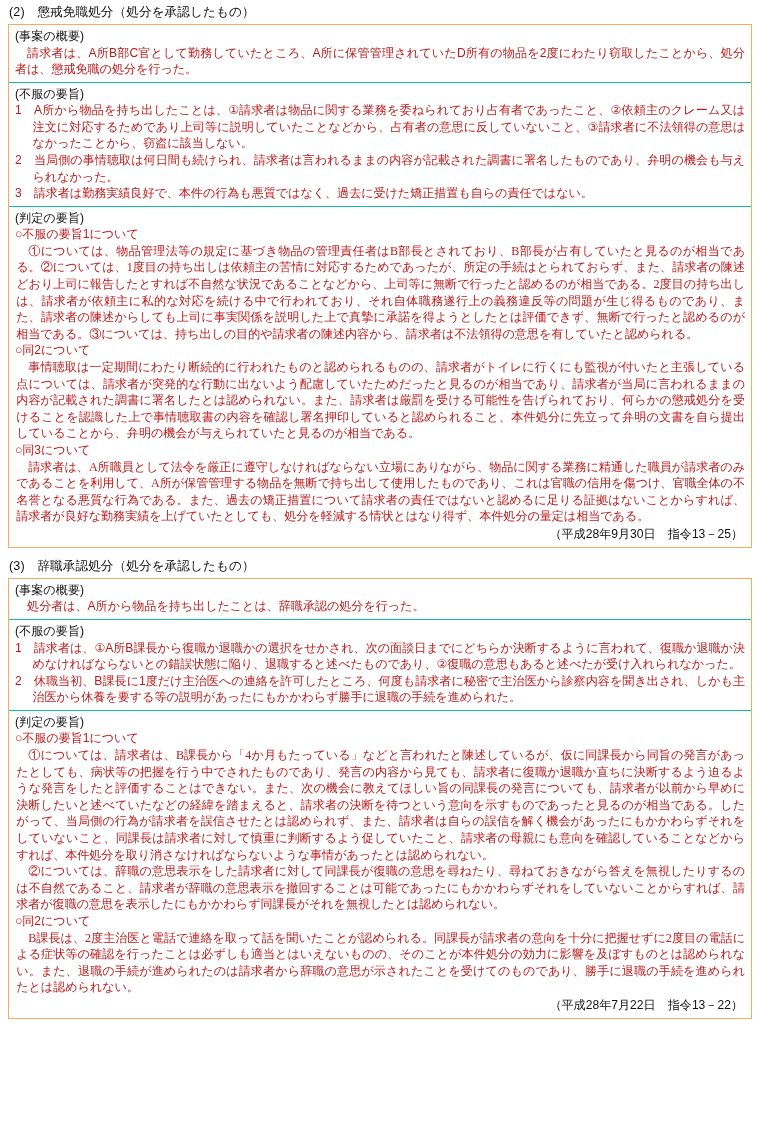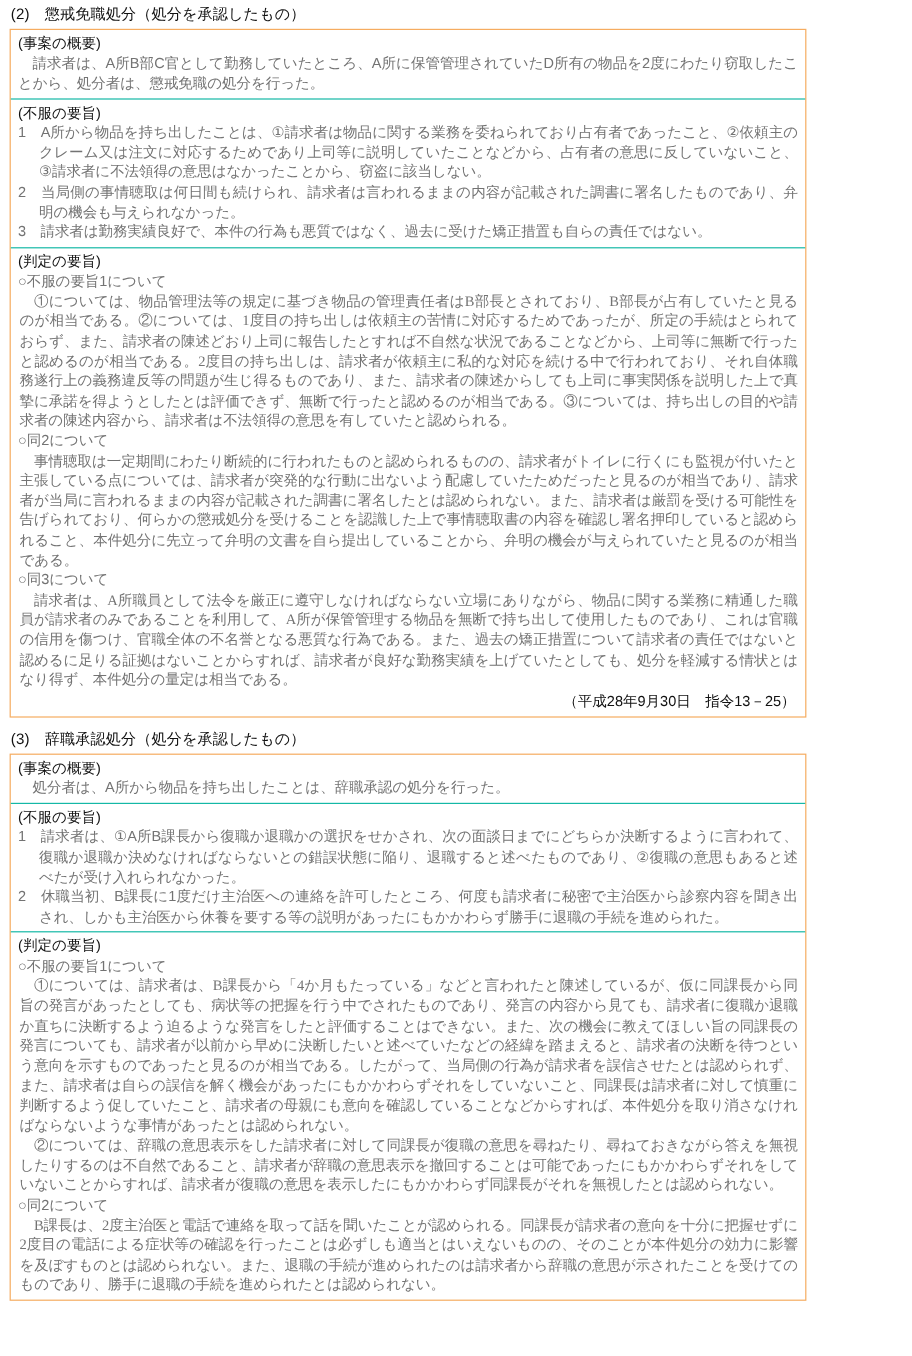--- a/index.html
+++ b/index.html
@@ -24,21 +24,21 @@
     line-height: 18px;
     font-weight: 500;
     color: #111;
     margin: 1px 0 3px 1px;
     letter-spacing: 0.1px;
     white-space: nowrap;
   }
   .case-box {
     border: 1px solid #F6AC60;
     box-sizing: border-box;
-    width: 664px;
+    width: 744px;
     background: #fff;
   }
   .section {
     box-sizing: border-box;
     padding: 3px 6px 4px 6px;
   }
   .section + .section {
     border-top: 1px solid #14b8a6;
   }
   .sec-title {
@@ -49,21 +49,21 @@
     margin: 0 0 0 0;
     letter-spacing: 0.05px;
   }
   p.body-line {
     font-size: 12.1px;
     line-height: 16.6px;
     margin: 0;
     text-align: justify;
     text-justify: inter-character;
     letter-spacing: -0.05px;
-    color: #737373;
+    color: #b91c1c;
   }
   
   p.indent1 {
     text-indent: 1em;
   }
   
   p.numbered {
     padding-left: 1.45em;
     text-indent: -1.45em;
   }
@@ -141,18 +141,19 @@
         <p class="body-line numbered">2　休職当初、B課長に1度だけ主治医への連絡を許可したところ、何度も請求者に秘密で主治医から診察内容を聞き出され、しかも主治医から休養を要する等の説明があったにもかかわらず勝手に退職の手続を進められた。</p>
       </div>
 
       <div class="section">
         <div class="sec-title">(判定の要旨)</div>
         <p class="body-line circle-head">○不服の要旨1について</p>
         <p class="body-line judge-body">①については、請求者は、B課長から「4か月もたっている」などと言われたと陳述しているが、仮に同課長から同旨の発言があったとしても、病状等の把握を行う中でされたものであり、発言の内容から見ても、請求者に復職か退職か直ちに決断するよう迫るような発言をしたと評価することはできない。また、次の機会に教えてほしい旨の同課長の発言についても、請求者が以前から早めに決断したいと述べていたなどの経緯を踏まえると、請求者の決断を待つという意向を示すものであったと見るのが相当である。したがって、当局側の行為が請求者を誤信させたとは認められず、また、請求者は自らの誤信を解く機会があったにもかかわらずそれをしていないこと、同課長は請求者に対して慎重に判断するよう促していたこと、請求者の母親にも意向を確認していることなどからすれば、本件処分を取り消さなければならないような事情があったとは認められない。</p>
         <p class="body-line judge-body">②については、辞職の意思表示をした請求者に対して同課長が復職の意思を尋ねたり、尋ねておきながら答えを無視したりするのは不自然であること、請求者が辞職の意思表示を撤回することは可能であったにもかかわらずそれをしていないことからすれば、請求者が復職の意思を表示したにもかかわらず同課長がそれを無視したとは認められない。</p>
         <p class="body-line circle-head">○同2について</p>
         <p class="body-line judge-body">B課長は、2度主治医と電話で連絡を取って話を聞いたことが認められる。同課長が請求者の意向を十分に把握せずに2度目の電話による症状等の確認を行ったことは必ずしも適当とはいえないものの、そのことが本件処分の効力に影響を及ぼすものとは認められない。また、退職の手続が進められたのは請求者から辞職の意思が示されたことを受けてのものであり、勝手に退職の手続を進められたとは認められない。</p>
+        <div class="ref-line">（平成28年7月22日　指令13－22）</div>
       </div>
 
     </div>
   </div>
 
 </div>
 
 </body></html>

